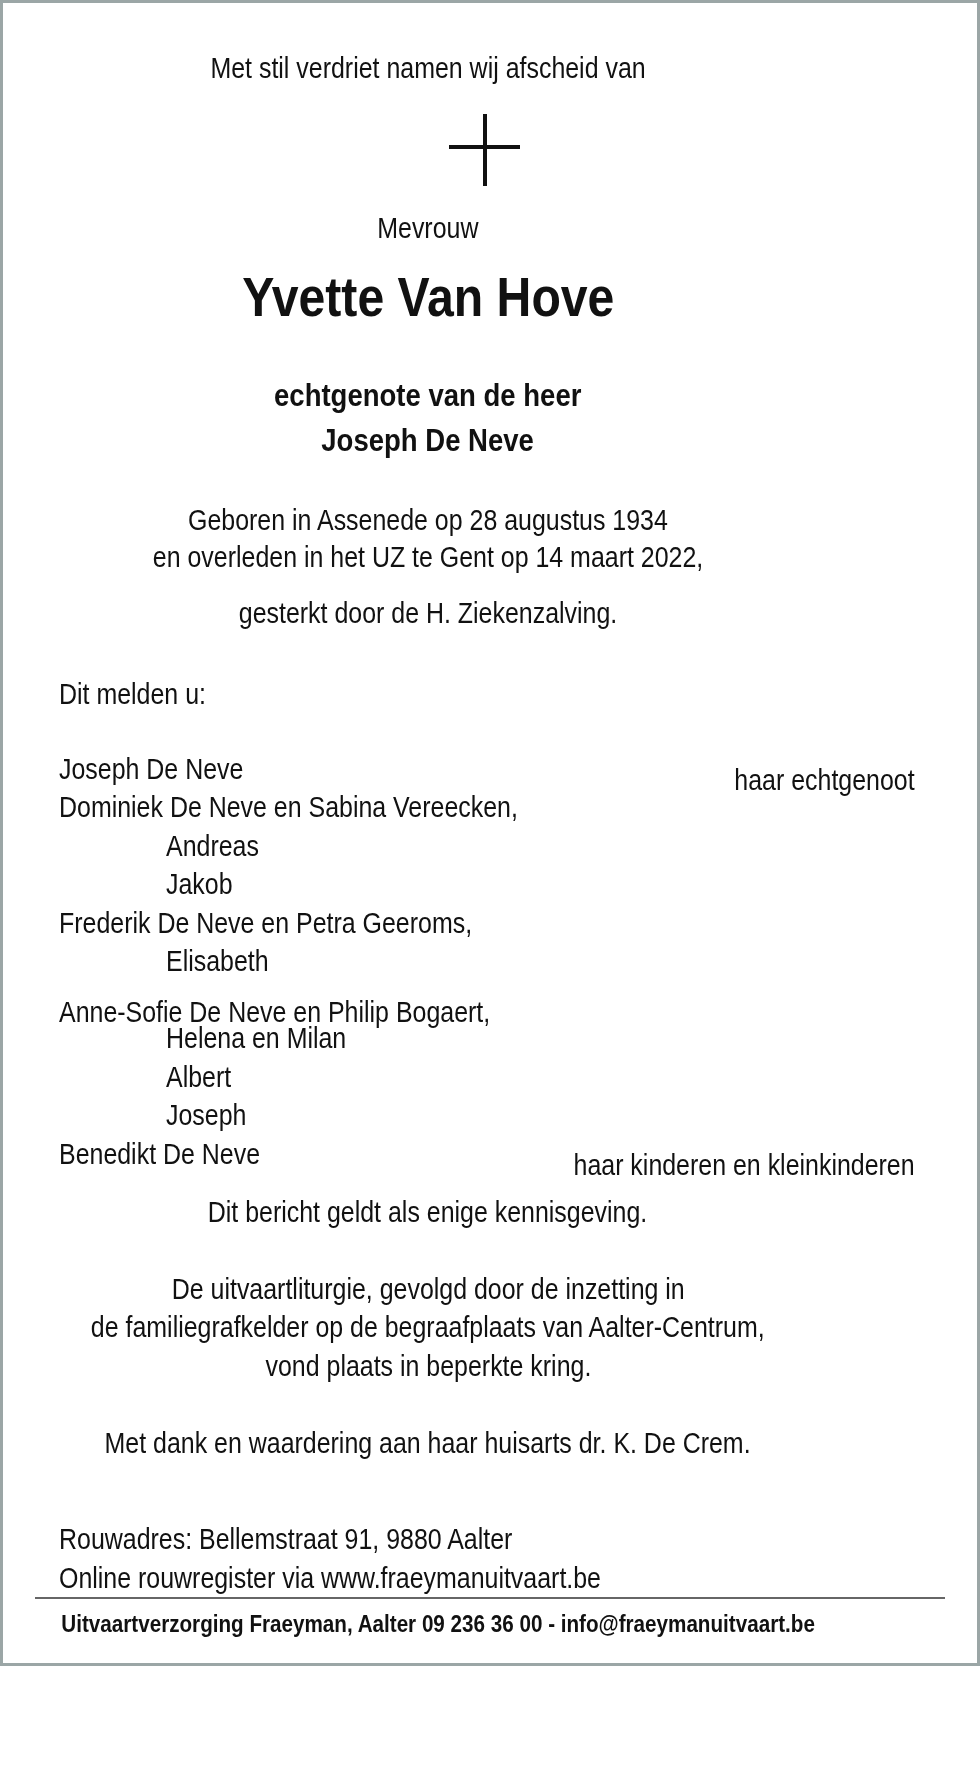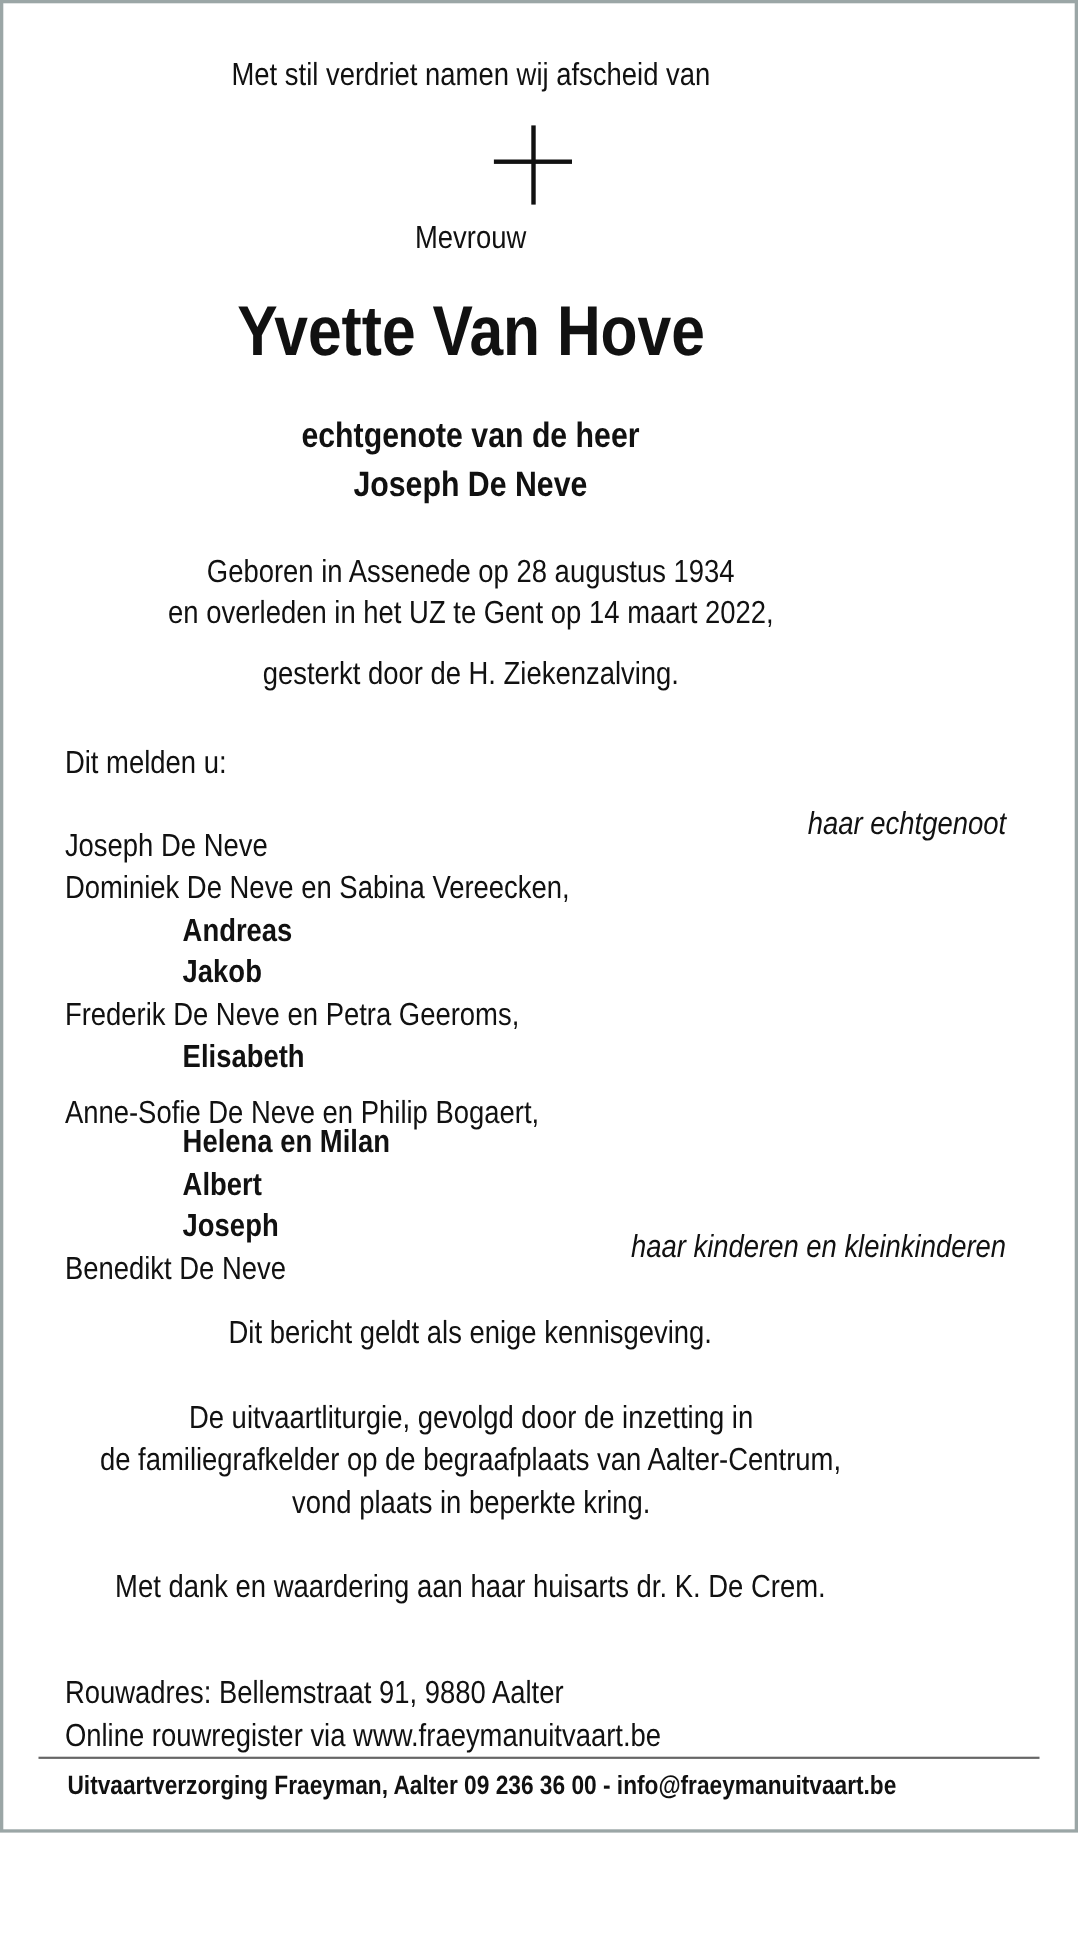--- a/index.html
+++ b/index.html
@@ -4,39 +4,39 @@
 <style>
   html, body { margin:0; padding:0; background:#ffffff; }
   body { width:980px; height:1772px; position:relative; overflow:hidden; font-family:"Liberation Sans", sans-serif; color:#111; }
   .frame { position:absolute; left:0; top:0; width:974px; height:1660px; border:3px solid #9ba6a6; background:#fff; }
   .line { position:absolute; left:0; width:856px; text-align:center; font-size:29px; white-space:nowrap; }
   .cx { display:inline-block; transform:scaleX(0.86); transform-origin:center; }
   .lx { display:inline-block; transform:scaleX(0.86); transform-origin:left; }
   .rx { display:inline-block; transform:scaleX(0.86); transform-origin:right; }
   .cross-v { position:absolute; left:483px; top:114px; width:4px; height:72px; background:#111; }
   .cross-h { position:absolute; left:449px; top:145px; width:71px; height:4px; background:#111; }
-  .name { font-size:64px; font-weight:bold; }
+  .name { font-size:56px; font-weight:bold; }
   .bold { font-weight:bold; font-size:32px; }
   .row { position:absolute; left:59px; font-size:29px; white-space:nowrap;margin-top:20px; }
-  .row.indent { left:166px;font-weight:bold; }
-  .right { position:absolute; right:65px; font-size:29px; font-style:italic; white-space:nowrap; }
+  .row.indent { left:166px; }
+  .right { position:absolute; right:65px; font-size:29px; white-space:nowrap;margin-top:31px; }
   .rule { position:absolute; left:35px; width:910px; height:2px; top:1597px; background:#666; }
   .footer { font-size:24px;font-weight:bold; }
 </style>
 </head>
 <body>
 
 <div class="frame"></div>
 
 <div class="line" style="top:52px"><span class="cx">Met stil verdriet namen wij afscheid van</span></div>
 
 <div class="cross-v"></div>
 <div class="cross-h"></div>
 
-<div class="line" style="top:200px"><span class="cx">Mevrouw</span></div>
+<div class="line" style="top:212px"><span class="cx">Mevrouw</span></div>
 <div class="line name" style="top:264px"><span class="cx">Yvette Van Hove</span></div>
 
 <div class="line bold" style="top:377px"><span class="cx">echtgenote van de heer</span></div>
 <div class="line bold" style="top:422px"><span class="cx">Joseph De Neve</span></div>
 
 <div class="line" style="top:504px"><span class="cx">Geboren in Assenede op 28 augustus 1934</span></div>
 <div class="line" style="top:541px"><span class="cx">en overleden in het UZ te Gent op 14 maart 2022,</span></div>
 <div class="line" style="top:597px"><span class="cx">gesterkt door de H. Ziekenzalving.</span></div>
 
 <div class="row" style="top:658px"><span class="lx">Dit melden u:</span></div>

